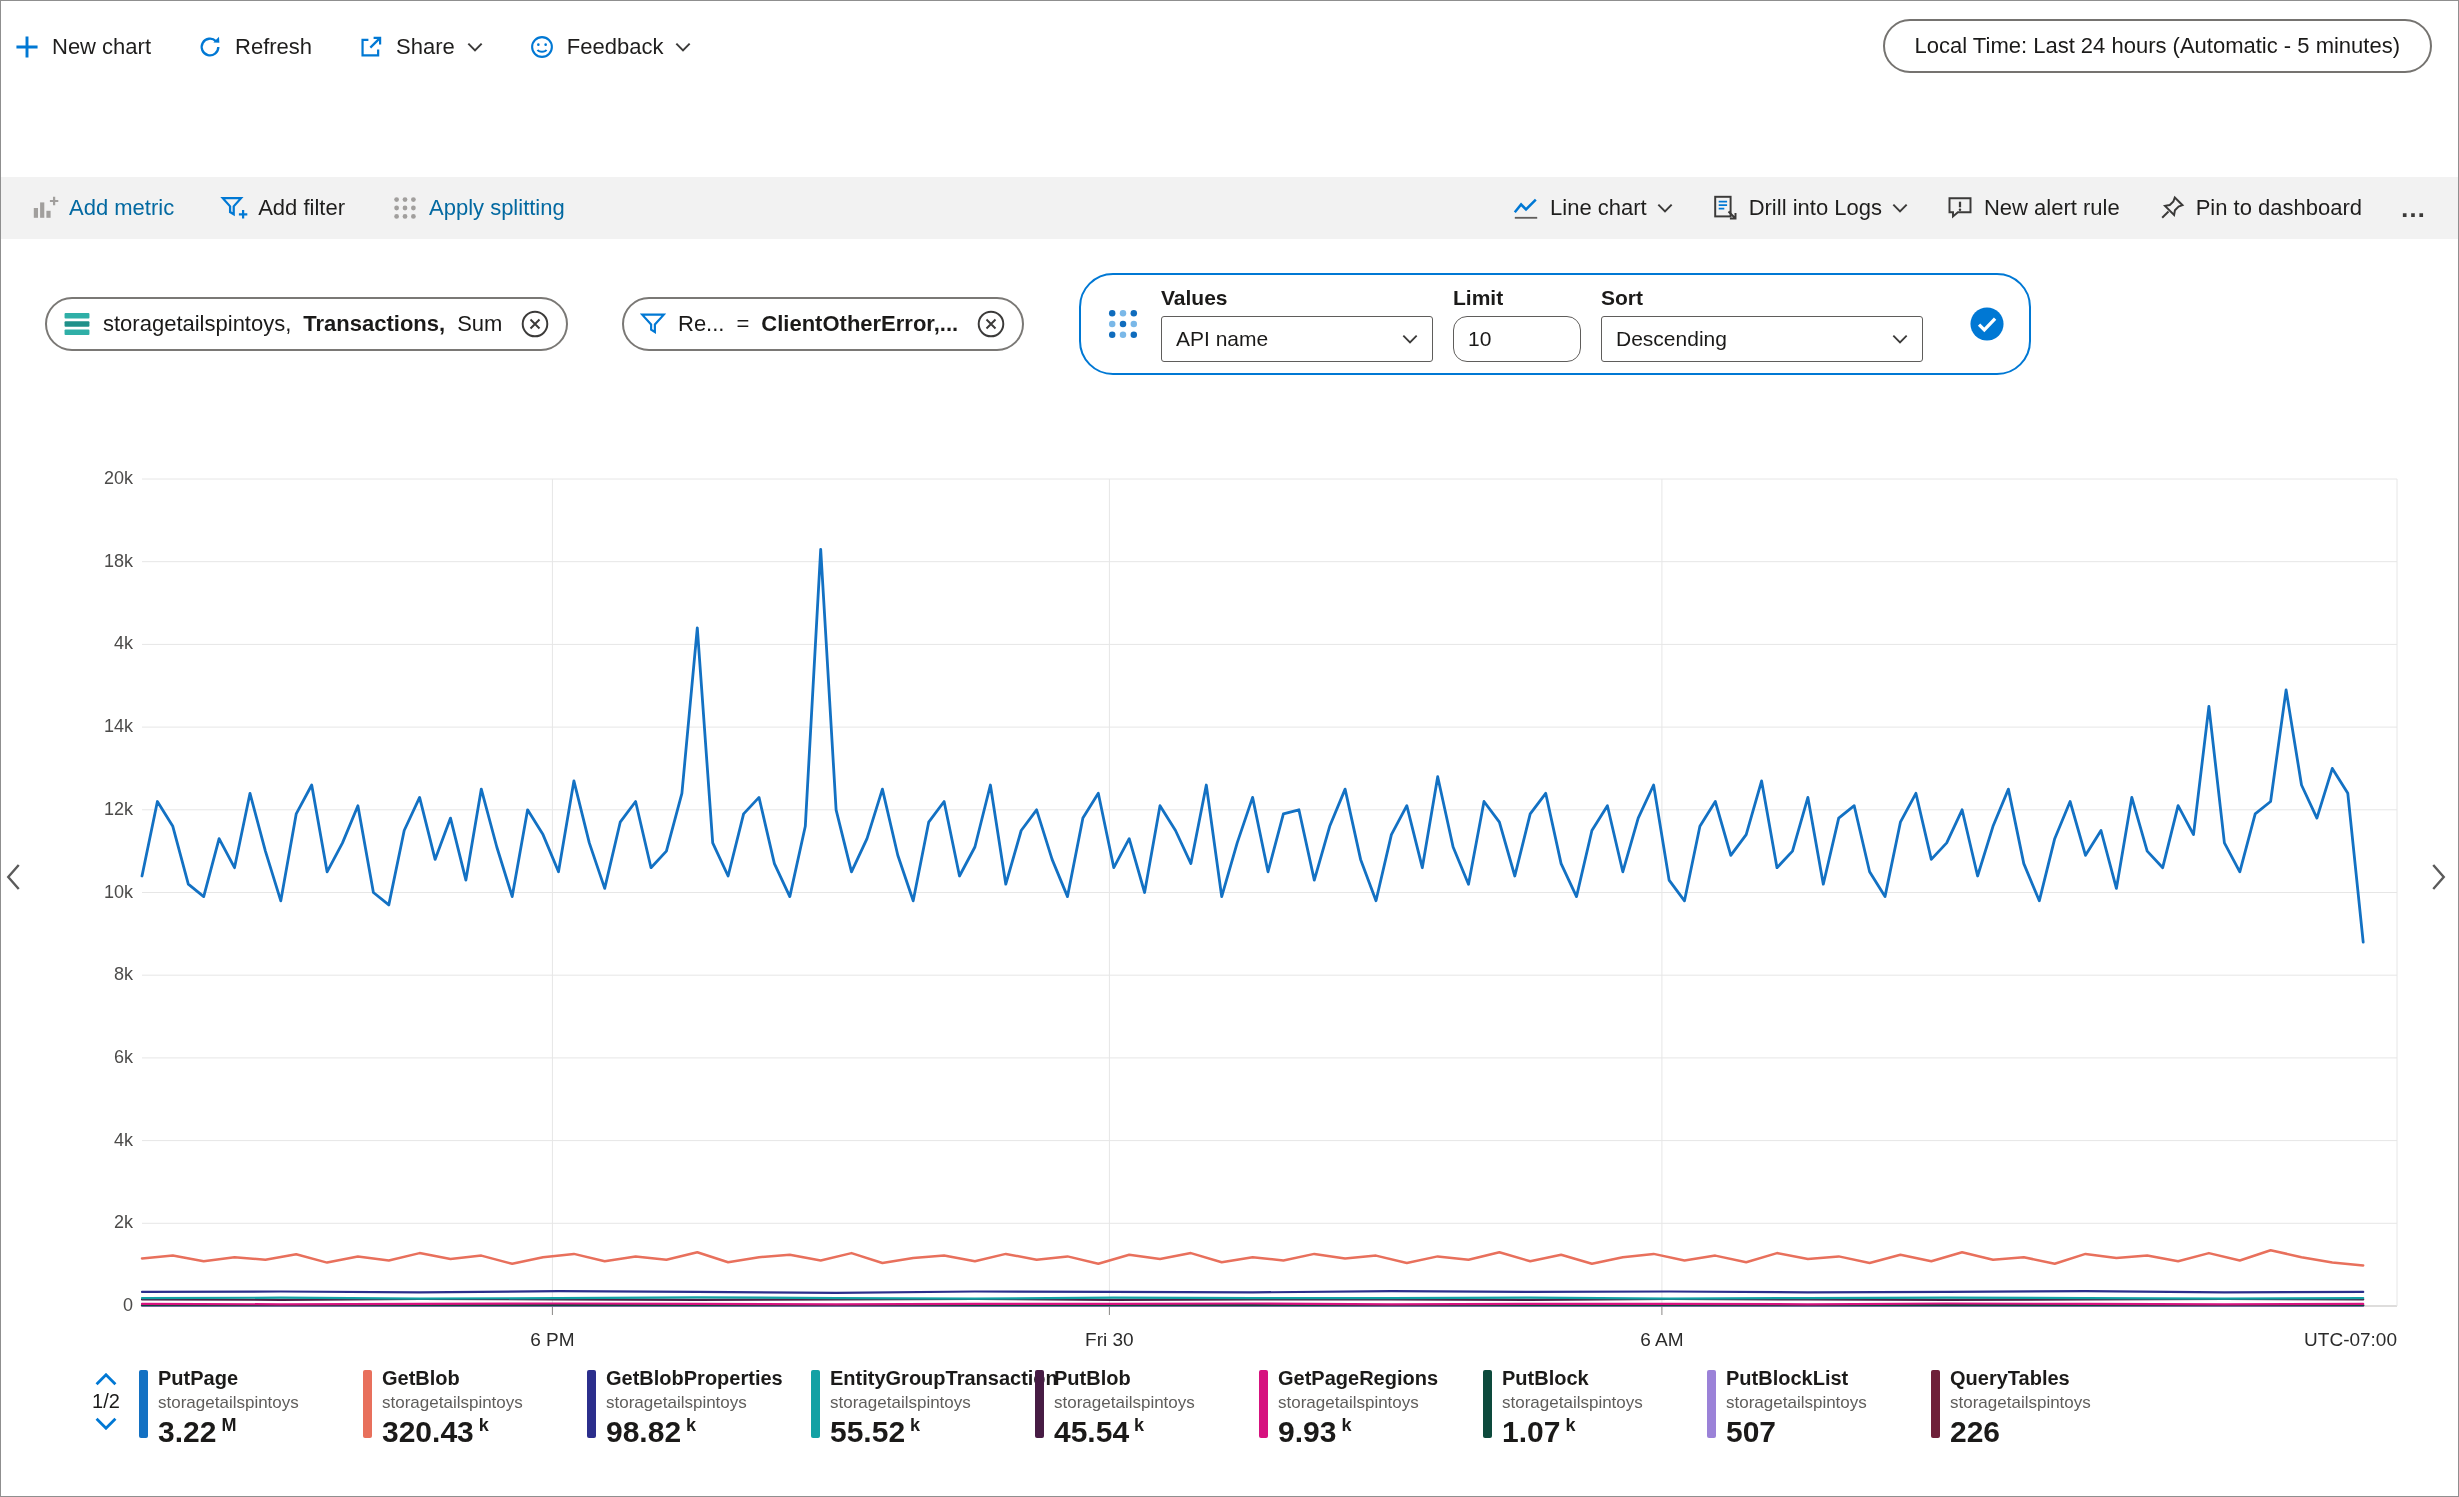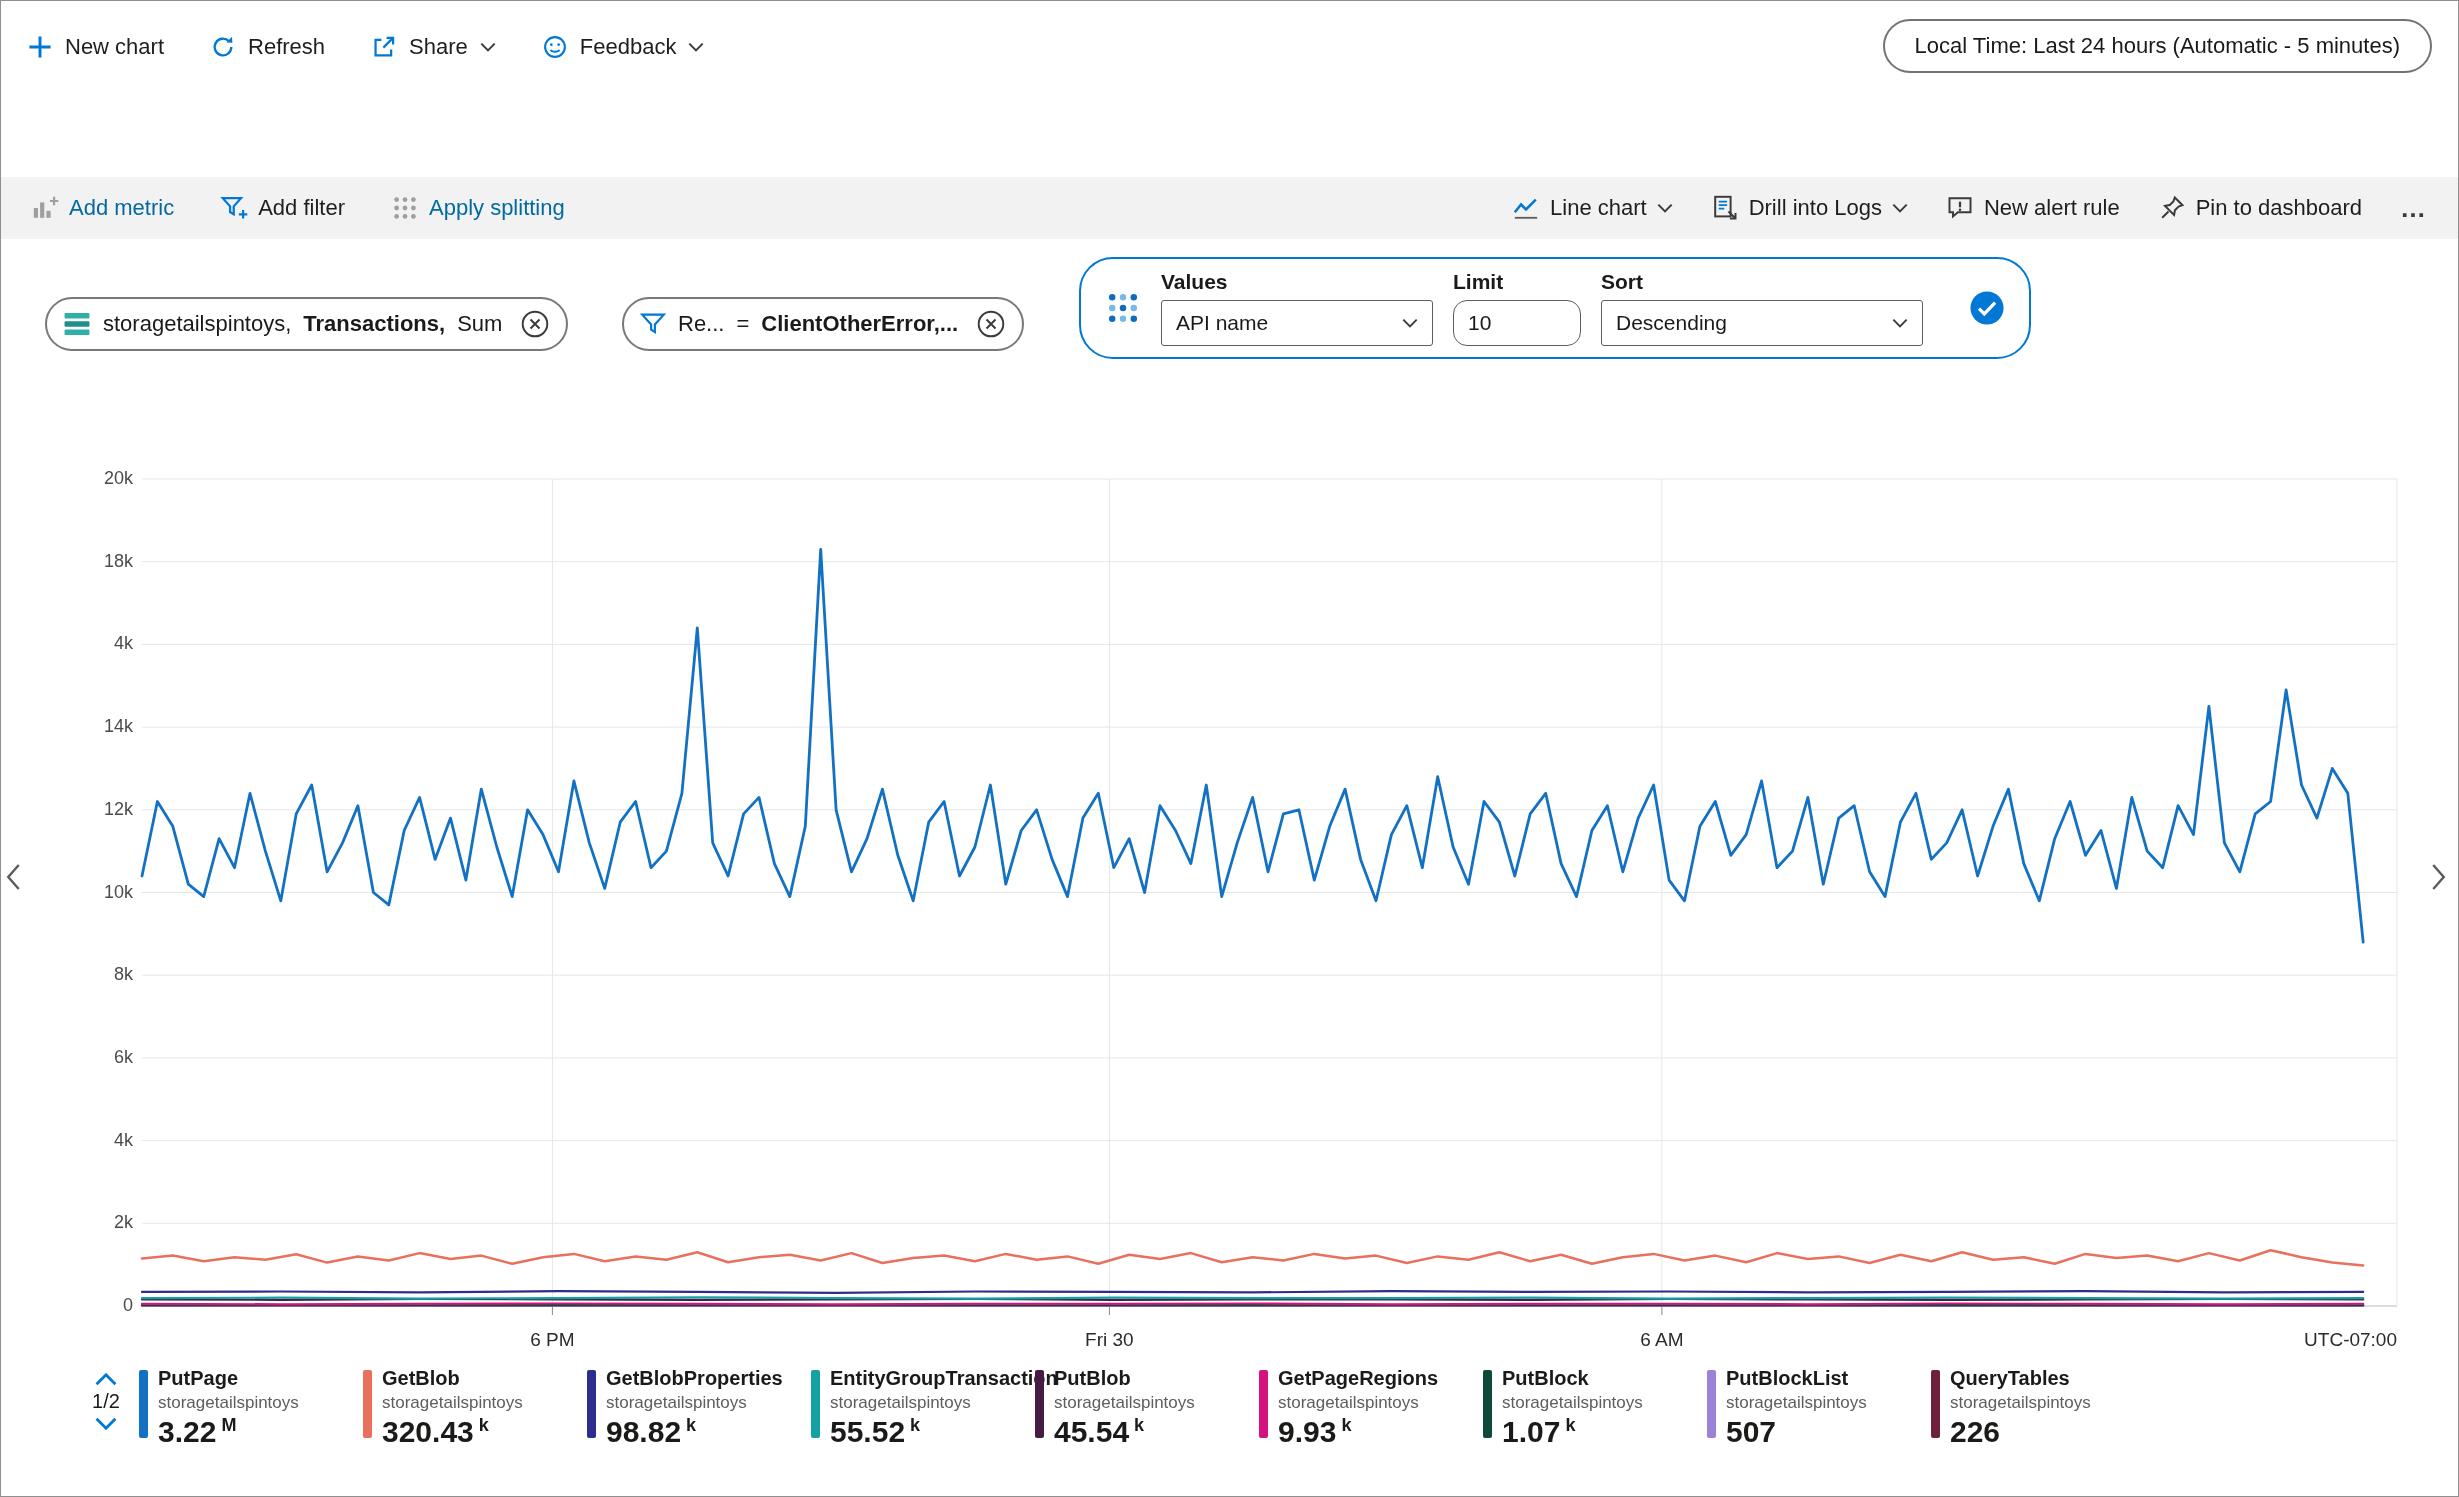--- a/index.html
+++ b/index.html
@@ -3,21 +3,21 @@
 <meta charset="utf-8">
 <style>
   * { box-sizing: border-box; margin: 0; padding: 0; }
   html,body { background:#fff; }
   body { font-family: "Liberation Sans", sans-serif; color:#323130; }
   .page { position:relative; width:2459px; height:1497px; background:#fff; border:1px solid #8f8f8f; overflow:hidden; }
   .icon { display:inline-flex; align-items:center; justify-content:center; flex:none; }
   .icon svg { display:block; }
 
   
-  .topbar { position:absolute; left:0; top:0; right:0; height:92px; display:flex; align-items:center; padding:0 26px; }
+  .topbar { position:absolute; left:0; top:0; right:0; height:92px; display:flex; align-items:center; padding:0 13px; }
   .tb-item { display:flex; align-items:center; gap:12px; margin-right:46px; font-size:22px; color:#1f1e1d; cursor:pointer; white-space:nowrap; }
   .time-pill { position:absolute; right:26px; top:18px; height:54px; border:2px solid #757370; border-radius:27px; display:flex; align-items:center; padding:0 30px; font-size:22px; color:#1b1a19; cursor:pointer; white-space:nowrap; }
 
   
   .title-row { position:absolute; left:50px; top:104px; display:flex; align-items:center; gap:16px; }
   .title-text { font-size:26px; font-weight:600; color:#1b1a19; white-space:nowrap; }
 
   
   .command-bar { position:absolute; left:0; top:176px; right:0; height:62px; background:#f2f2f2; display:flex; align-items:center; padding:0 30px; font-size:22px; }
   .cb-left { display:flex; align-items:center; gap:46px; }
@@ -26,21 +26,21 @@
   .cb-item.disabled { color:#0369a1; cursor:default; }
   .more-dots { font-size:26px; font-weight:700; color:#3b3a39; letter-spacing:2px; line-height:20px; }
 
   
   .pill { position:absolute; top:296px; height:54px; border:2px solid #7a7875; border-radius:27px; display:flex; align-items:center; gap:12px; padding:0 16px 0 16px; font-size:22px; color:#1b1a19; background:#fff; cursor:pointer; white-space:nowrap; }
   .pill .bold { font-weight:700; }
   .metric-pill { left:44px; }
   .filter-pill { left:621px; }
   .pill-close { margin-left:6px; cursor:pointer; }
 
-  .split-box { position:absolute; left:1078px; top:256px; width:952px; height:102px; border:2.5px solid #0078d4; border-radius:34px; background:#fff; display:flex; align-items:center; gap:20px; padding:0 24px; }
+  .split-box { position:absolute; left:1078px; top:272px; width:952px; height:102px; border:2.5px solid #0078d4; border-radius:34px; background:#fff; display:flex; align-items:center; gap:20px; padding:0 24px; }
   .field { display:flex; flex-direction:column; gap:6px; }
   .field-label { font-size:21px; font-weight:700; color:#1b1a19; }
   .control { height:46px; border:1px solid #5f5d5b; border-radius:3px; background:#fff; display:flex; align-items:center; padding:0 14px; font-size:21px; color:#1b1a19; cursor:pointer; }
   .control.sel { justify-content:space-between; }
   .w-values { width:272px; }
   .w-sort { width:322px; }
   .control-input { width:128px; height:46px; border:1px solid #5f5d5b; border-radius:14px; font-size:21px; color:#1b1a19; padding:0 14px; font-family:"Liberation Sans",sans-serif; outline:none; }
   .split-check { margin-left:auto; }
 
   

